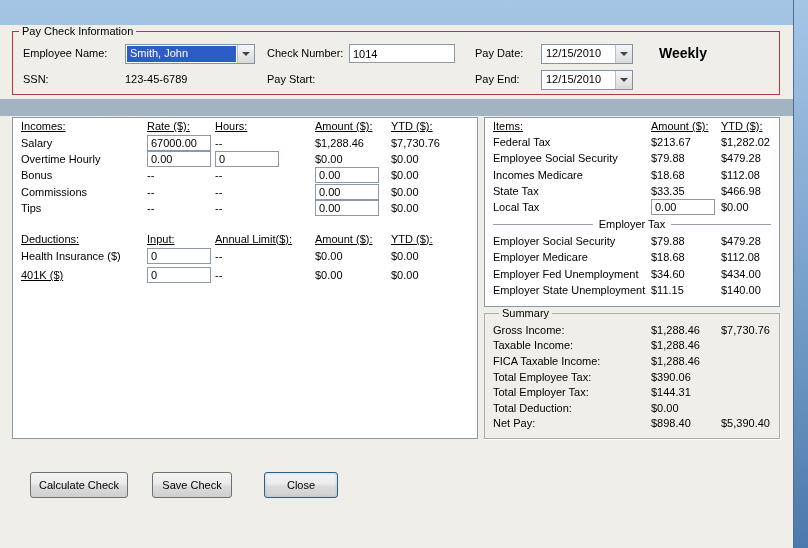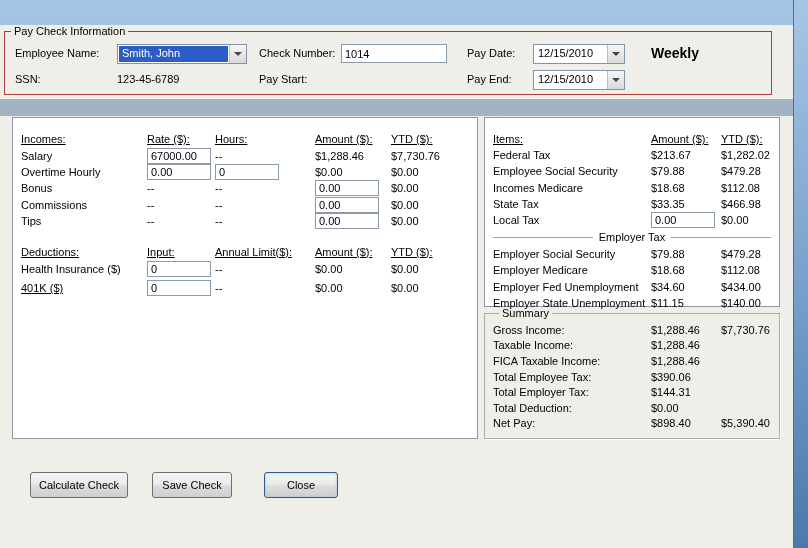--- a/index.html
+++ b/index.html
@@ -27,33 +27,33 @@
   .glyph-min { position:absolute; left:4px; right:4px; bottom:3px; height:2px; background:#e9edf2; }
   .glyph-max { position:absolute; left:4px; top:3px; width:7px; height:6px; border:1px solid #e9edf2; }
   .glyph-x::before,.glyph-x::after { content:""; position:absolute; left:50%; top:50%; width:9px; height:2px; background:#f0e6e6; }
   .glyph-x::before { transform:translate(-50%,-50%) rotate(45deg); }
   .glyph-x::after  { transform:translate(-50%,-50%) rotate(-45deg); }
   
   .content { position:absolute; top:25px; left:0; width:793px; bottom:0; background:#efeee8; }
   .lbl { font-size:11px; color:#000; position:absolute; white-space:nowrap; }
   fieldset { margin:0; padding:0; }
   legend { font-size:11px; padding:0 3px; margin-left:6px; }
-  .paycheck-group { position:absolute; left:4px; top:0px; width:768px; height:70px; border:1px solid #ac3b39; background:transparent; }
+  .paycheck-group { position:absolute; left:12px; top:0px; width:768px; height:70px; border:1px solid #ac3b39; background:transparent; }
   .tbox { position:absolute; border:1px solid #8a9aa9; background:#fff; font-family:inherit; font-size:11px; padding:1px 3px; height:19px; }
   .combo { position:absolute; display:flex; border:1px solid #8193a6; background:#fff; height:20px; }
   .combo .val { flex:1; font-size:11px; padding:2px 4px; white-space:nowrap; overflow:hidden; }
   .combo.selected .val { margin:1px; padding:1px 3px; background:#2c5cc5; color:#fff; }
   .combo .drop { width:17px; border-left:1px solid #b9bfc6; background:linear-gradient(180deg,#f6f6f6,#d9d9d9); display:flex; align-items:center; justify-content:center; }
   .arrow-down { width:0; height:0; border-left:4px solid transparent; border-right:4px solid transparent; border-top:4px solid #3c4650; }
   .freq { position:absolute; font-size:14px; font-weight:bold; }
   
   .section-strip { position:absolute; left:0; top:74px; width:793px; height:17px; background:#a2b3c1; }
   .sec-label { position:absolute; top:14px; font-size:17px; color:#e3e9ee; }
   
-  .panel { position:absolute; background:#fff; border:1px solid #8e98a3; padding:13px 8px; }
+  .panel { position:absolute; background:#fff; border:1px solid #8e98a3; padding:0 8px; }
   .left-panel  { left:12px;  top:92px;  width:466px; height:322px; }
   .taxes-panel { left:484px; top:92px;  width:296px; height:190px; }
   .grid5 { display:grid; grid-template-columns:126px 68px 100px 76px 1fr; align-items:center; height:16.4px; font-size:11px; }
   .grid3 { display:grid; grid-template-columns:158px 70px 1fr; align-items:center; height:16.2px; font-size:11px; }
   .grid3s { display:grid; grid-template-columns:158px 70px 1fr; align-items:center; height:15.6px; font-size:11px; }
   .u { text-decoration:underline; }
   .drow { height:19px; }
   .dhdr { margin-top:14px; }
   .cell-input { position:static; width:64px; height:16px; padding:0 3px; }
   .emp-sep { display:flex; align-items:center; height:18px; font-size:11px; }

